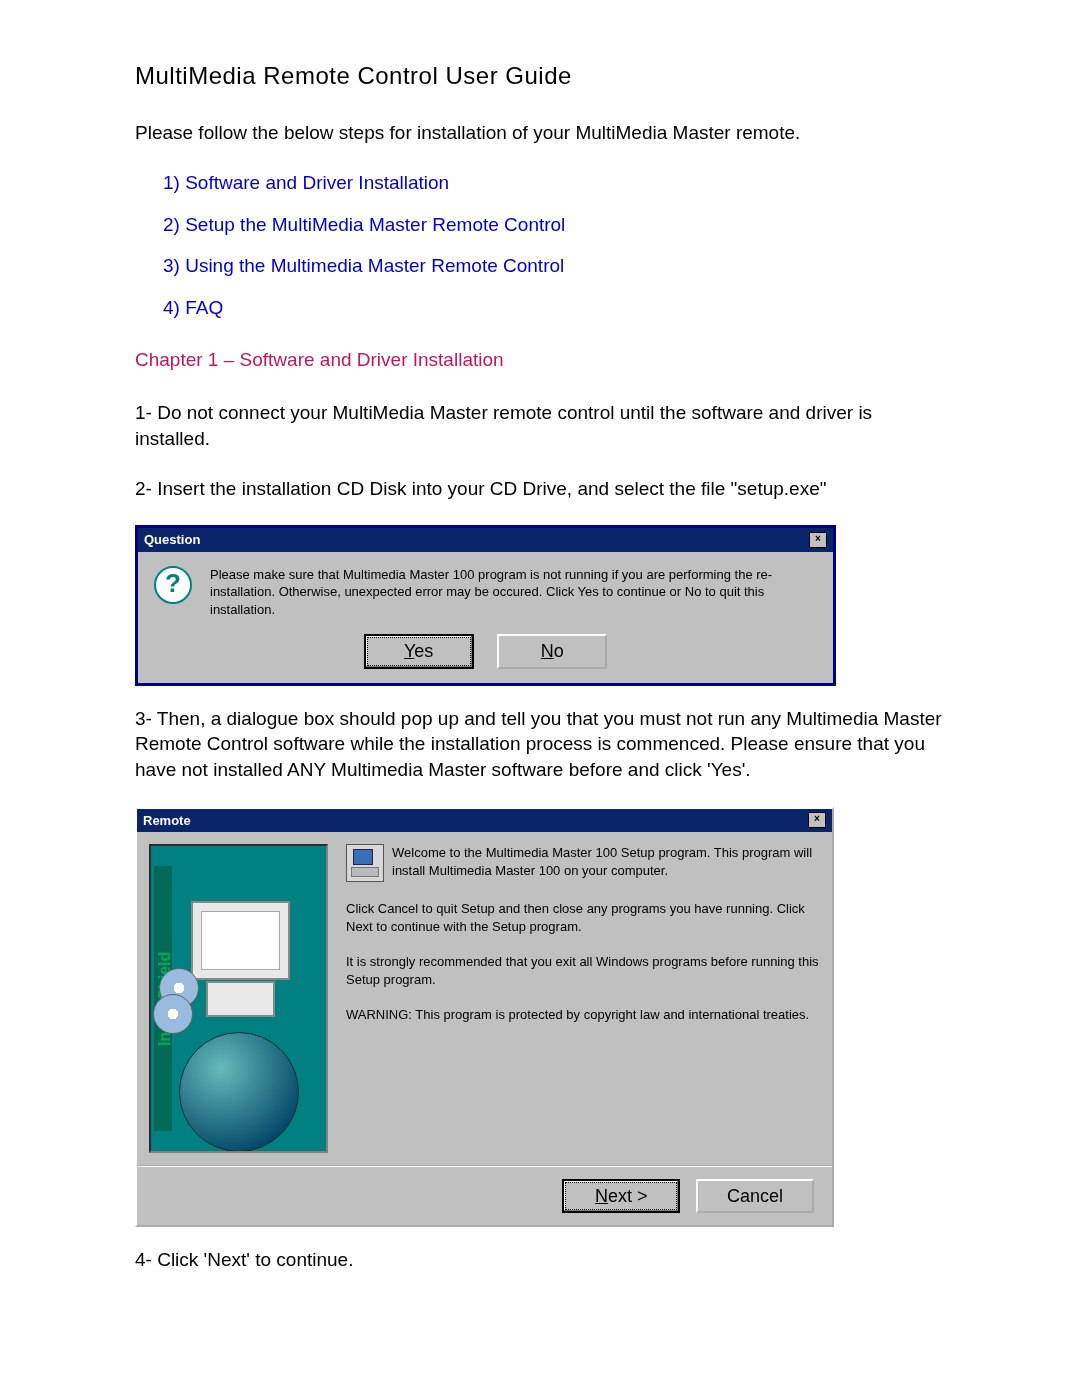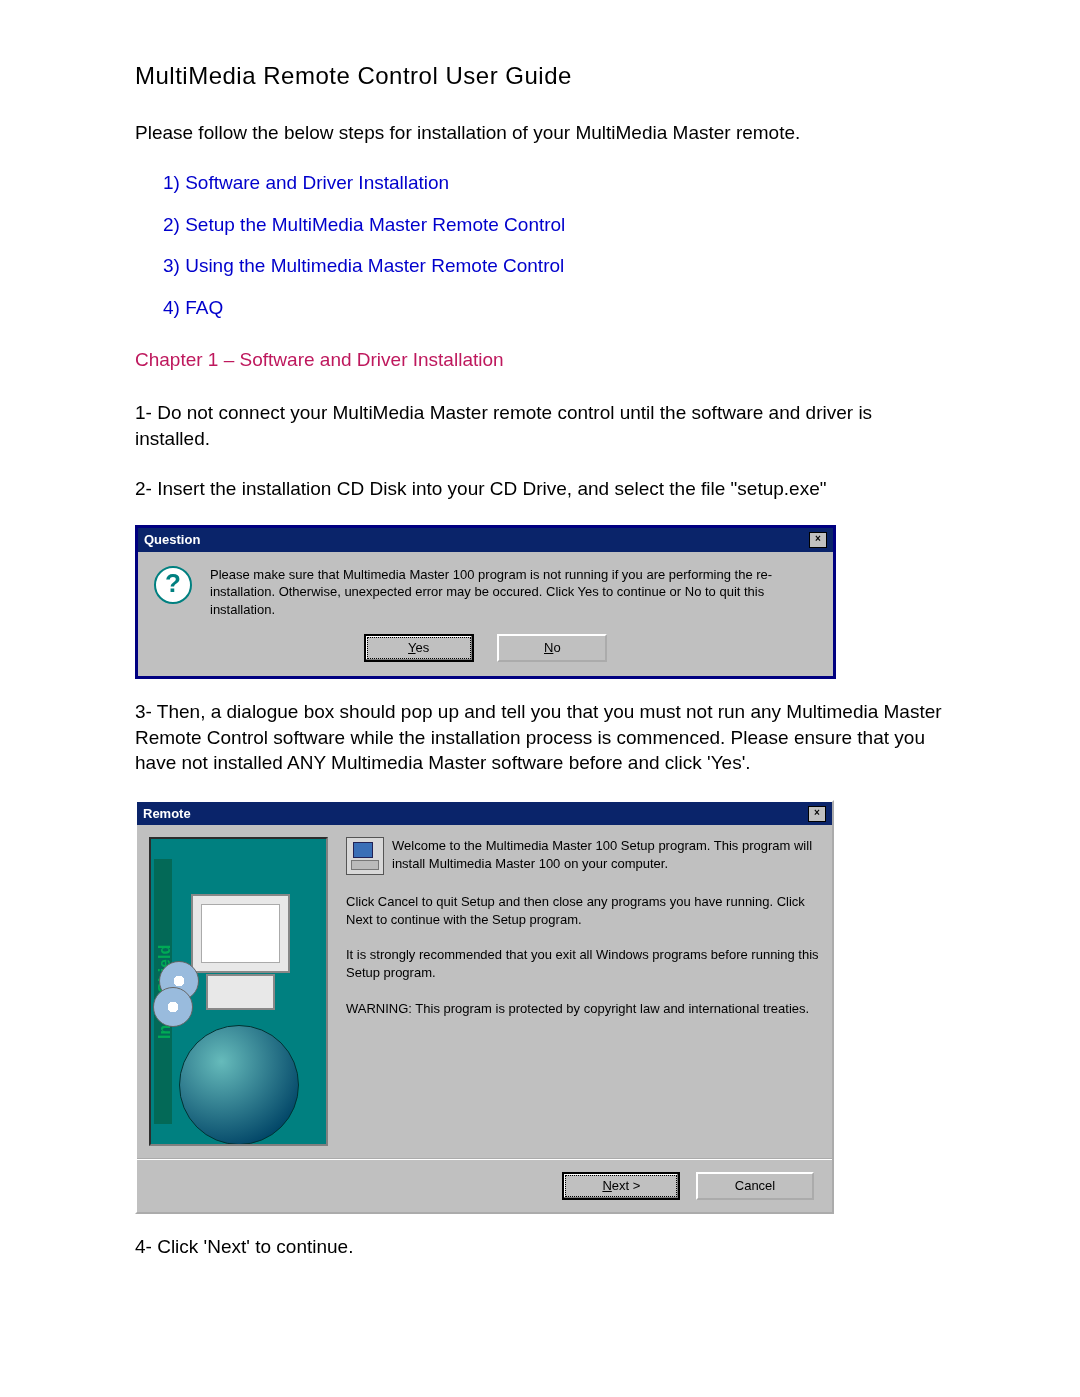--- a/index.html
+++ b/index.html
@@ -88,21 +88,21 @@
     text-align: center;
     padding: 6px 0 14px 0;
   }
   .win-btn {
     display:inline-block;
     min-width: 78px;
     padding: 3px 14px;
     margin: 0 10px;
     background: #c0c0c0;
     border: 2px outset #fff;
-    font-size: 13px;
+    font-size: 18px;
     font-family: inherit;
     text-align: center;
   }
   .win-btn.default-btn {
     outline: 1px dotted #000;
     outline-offset: -4px;
     border: 2px solid #000;
     box-shadow: inset -1px -1px #808080, inset 1px 1px #fff;
   }
   .win-btn .ul { text-decoration: underline; }

